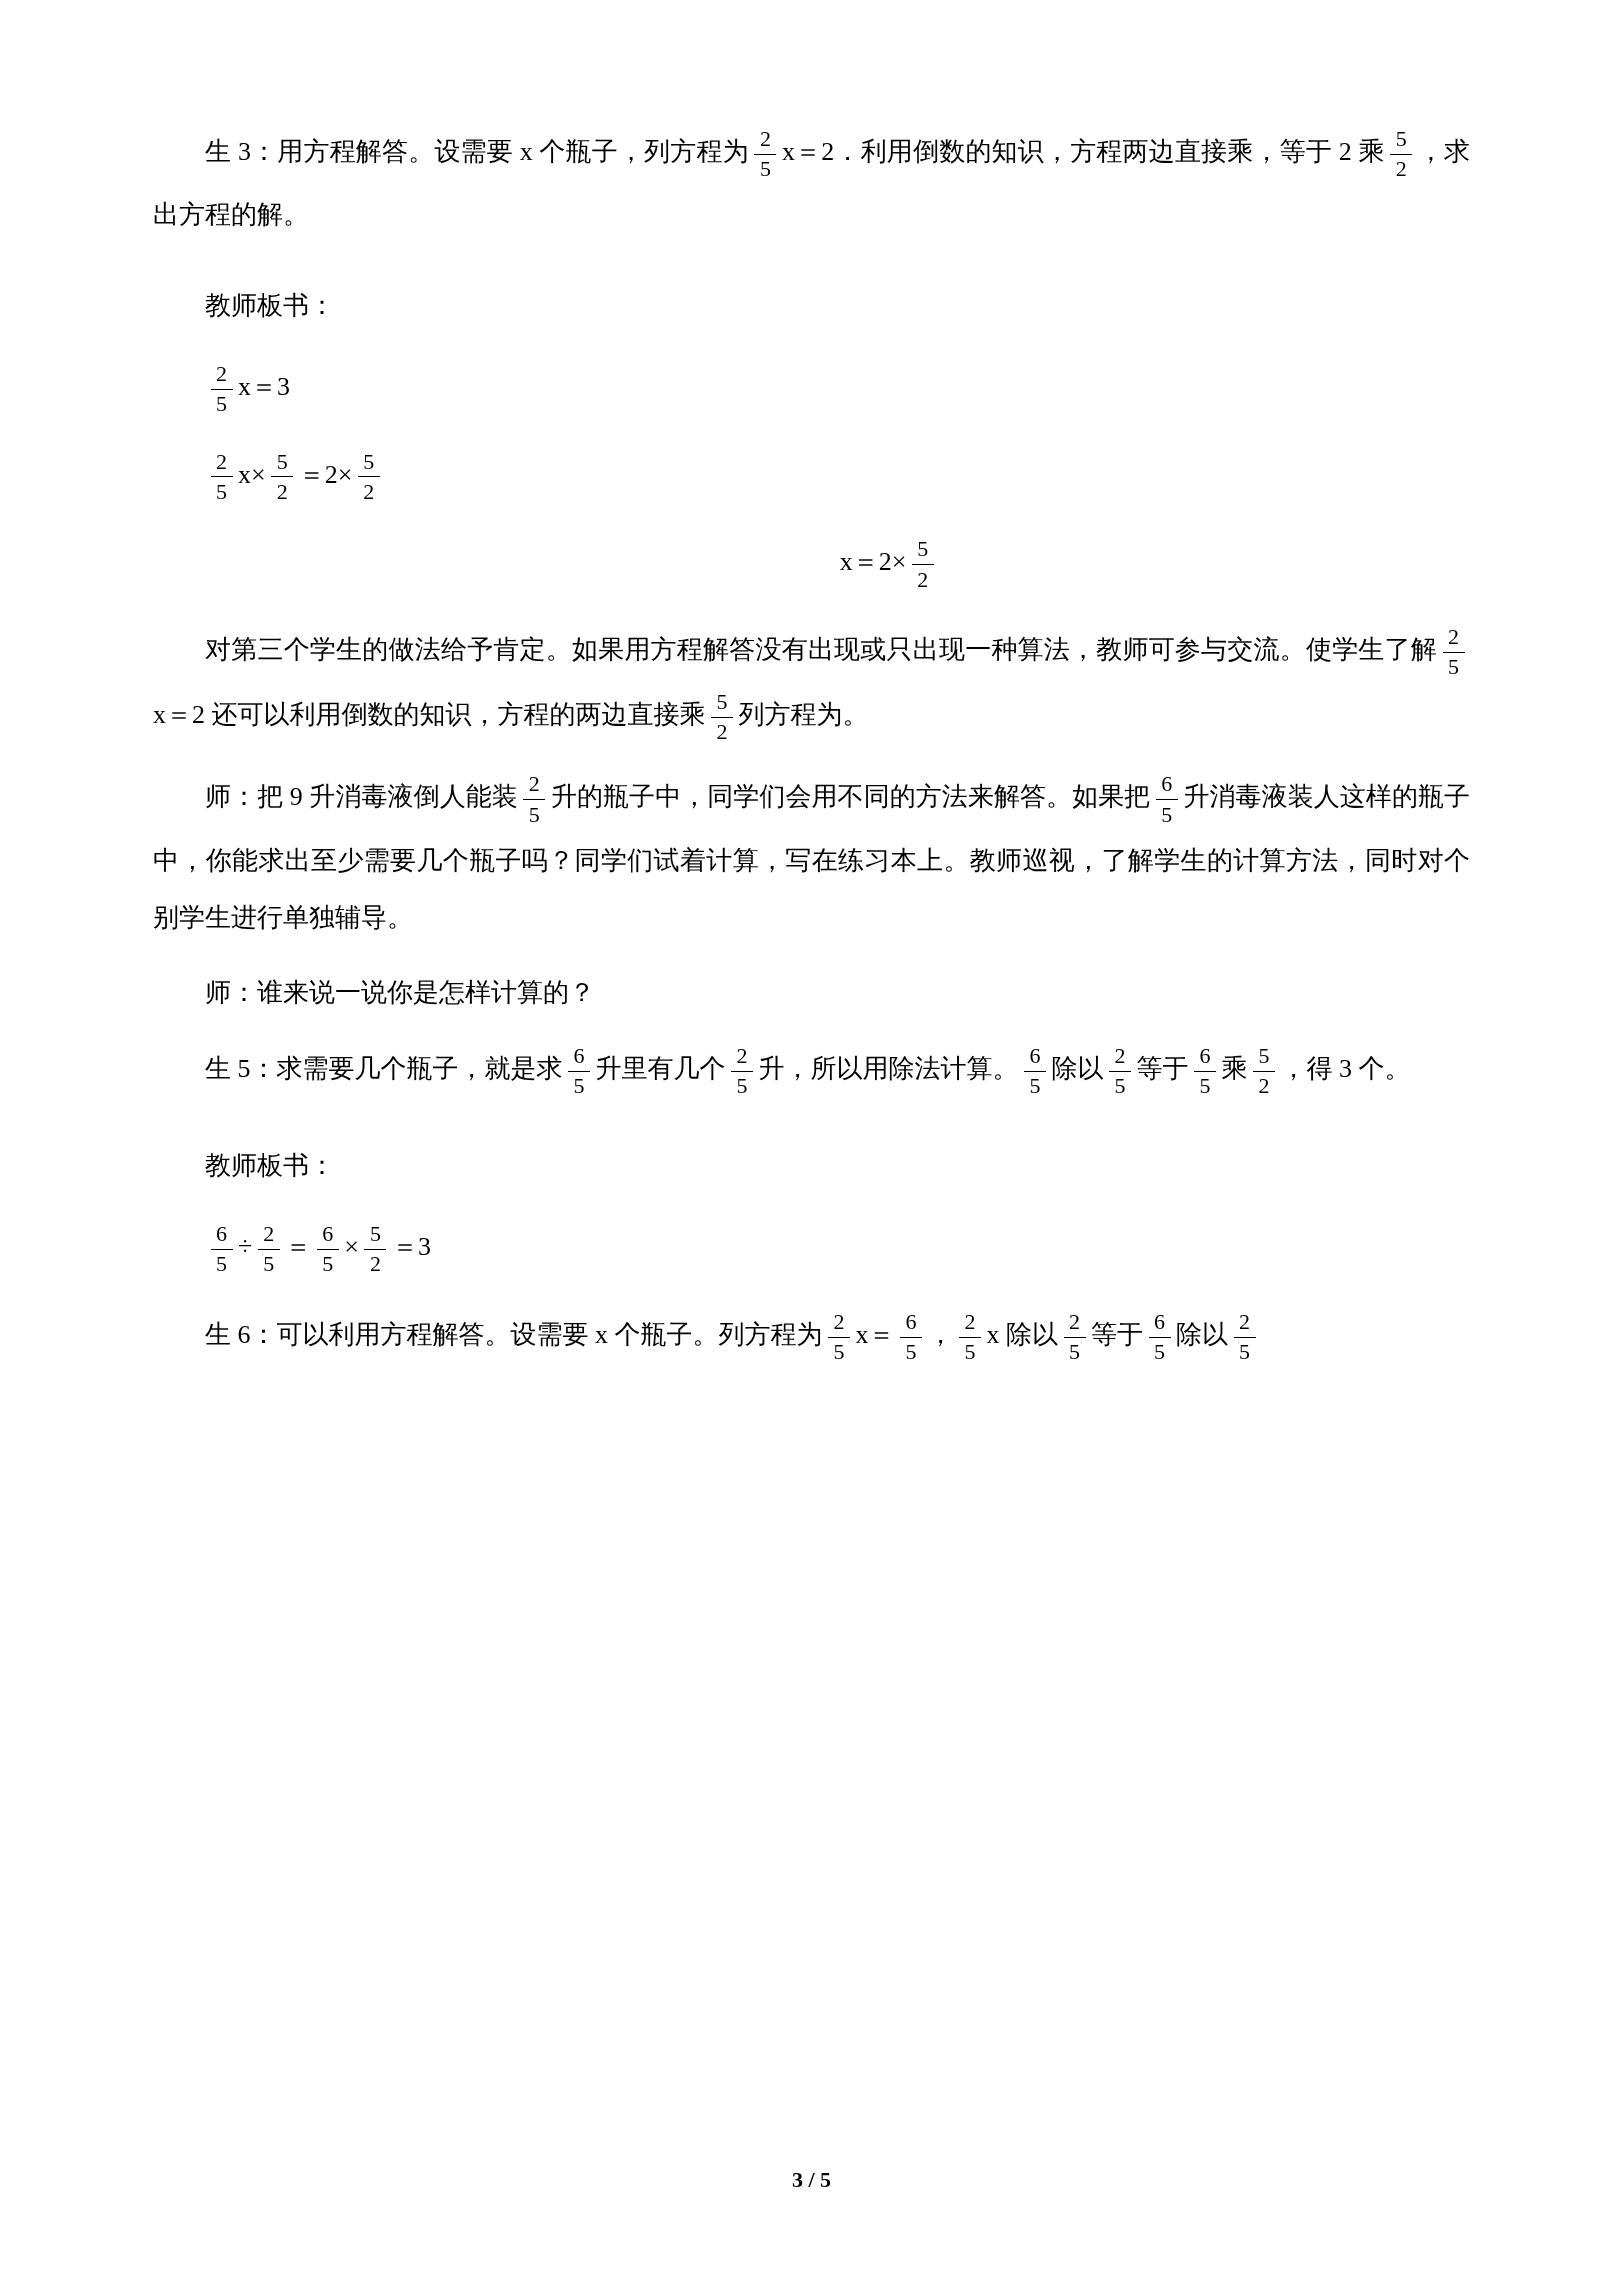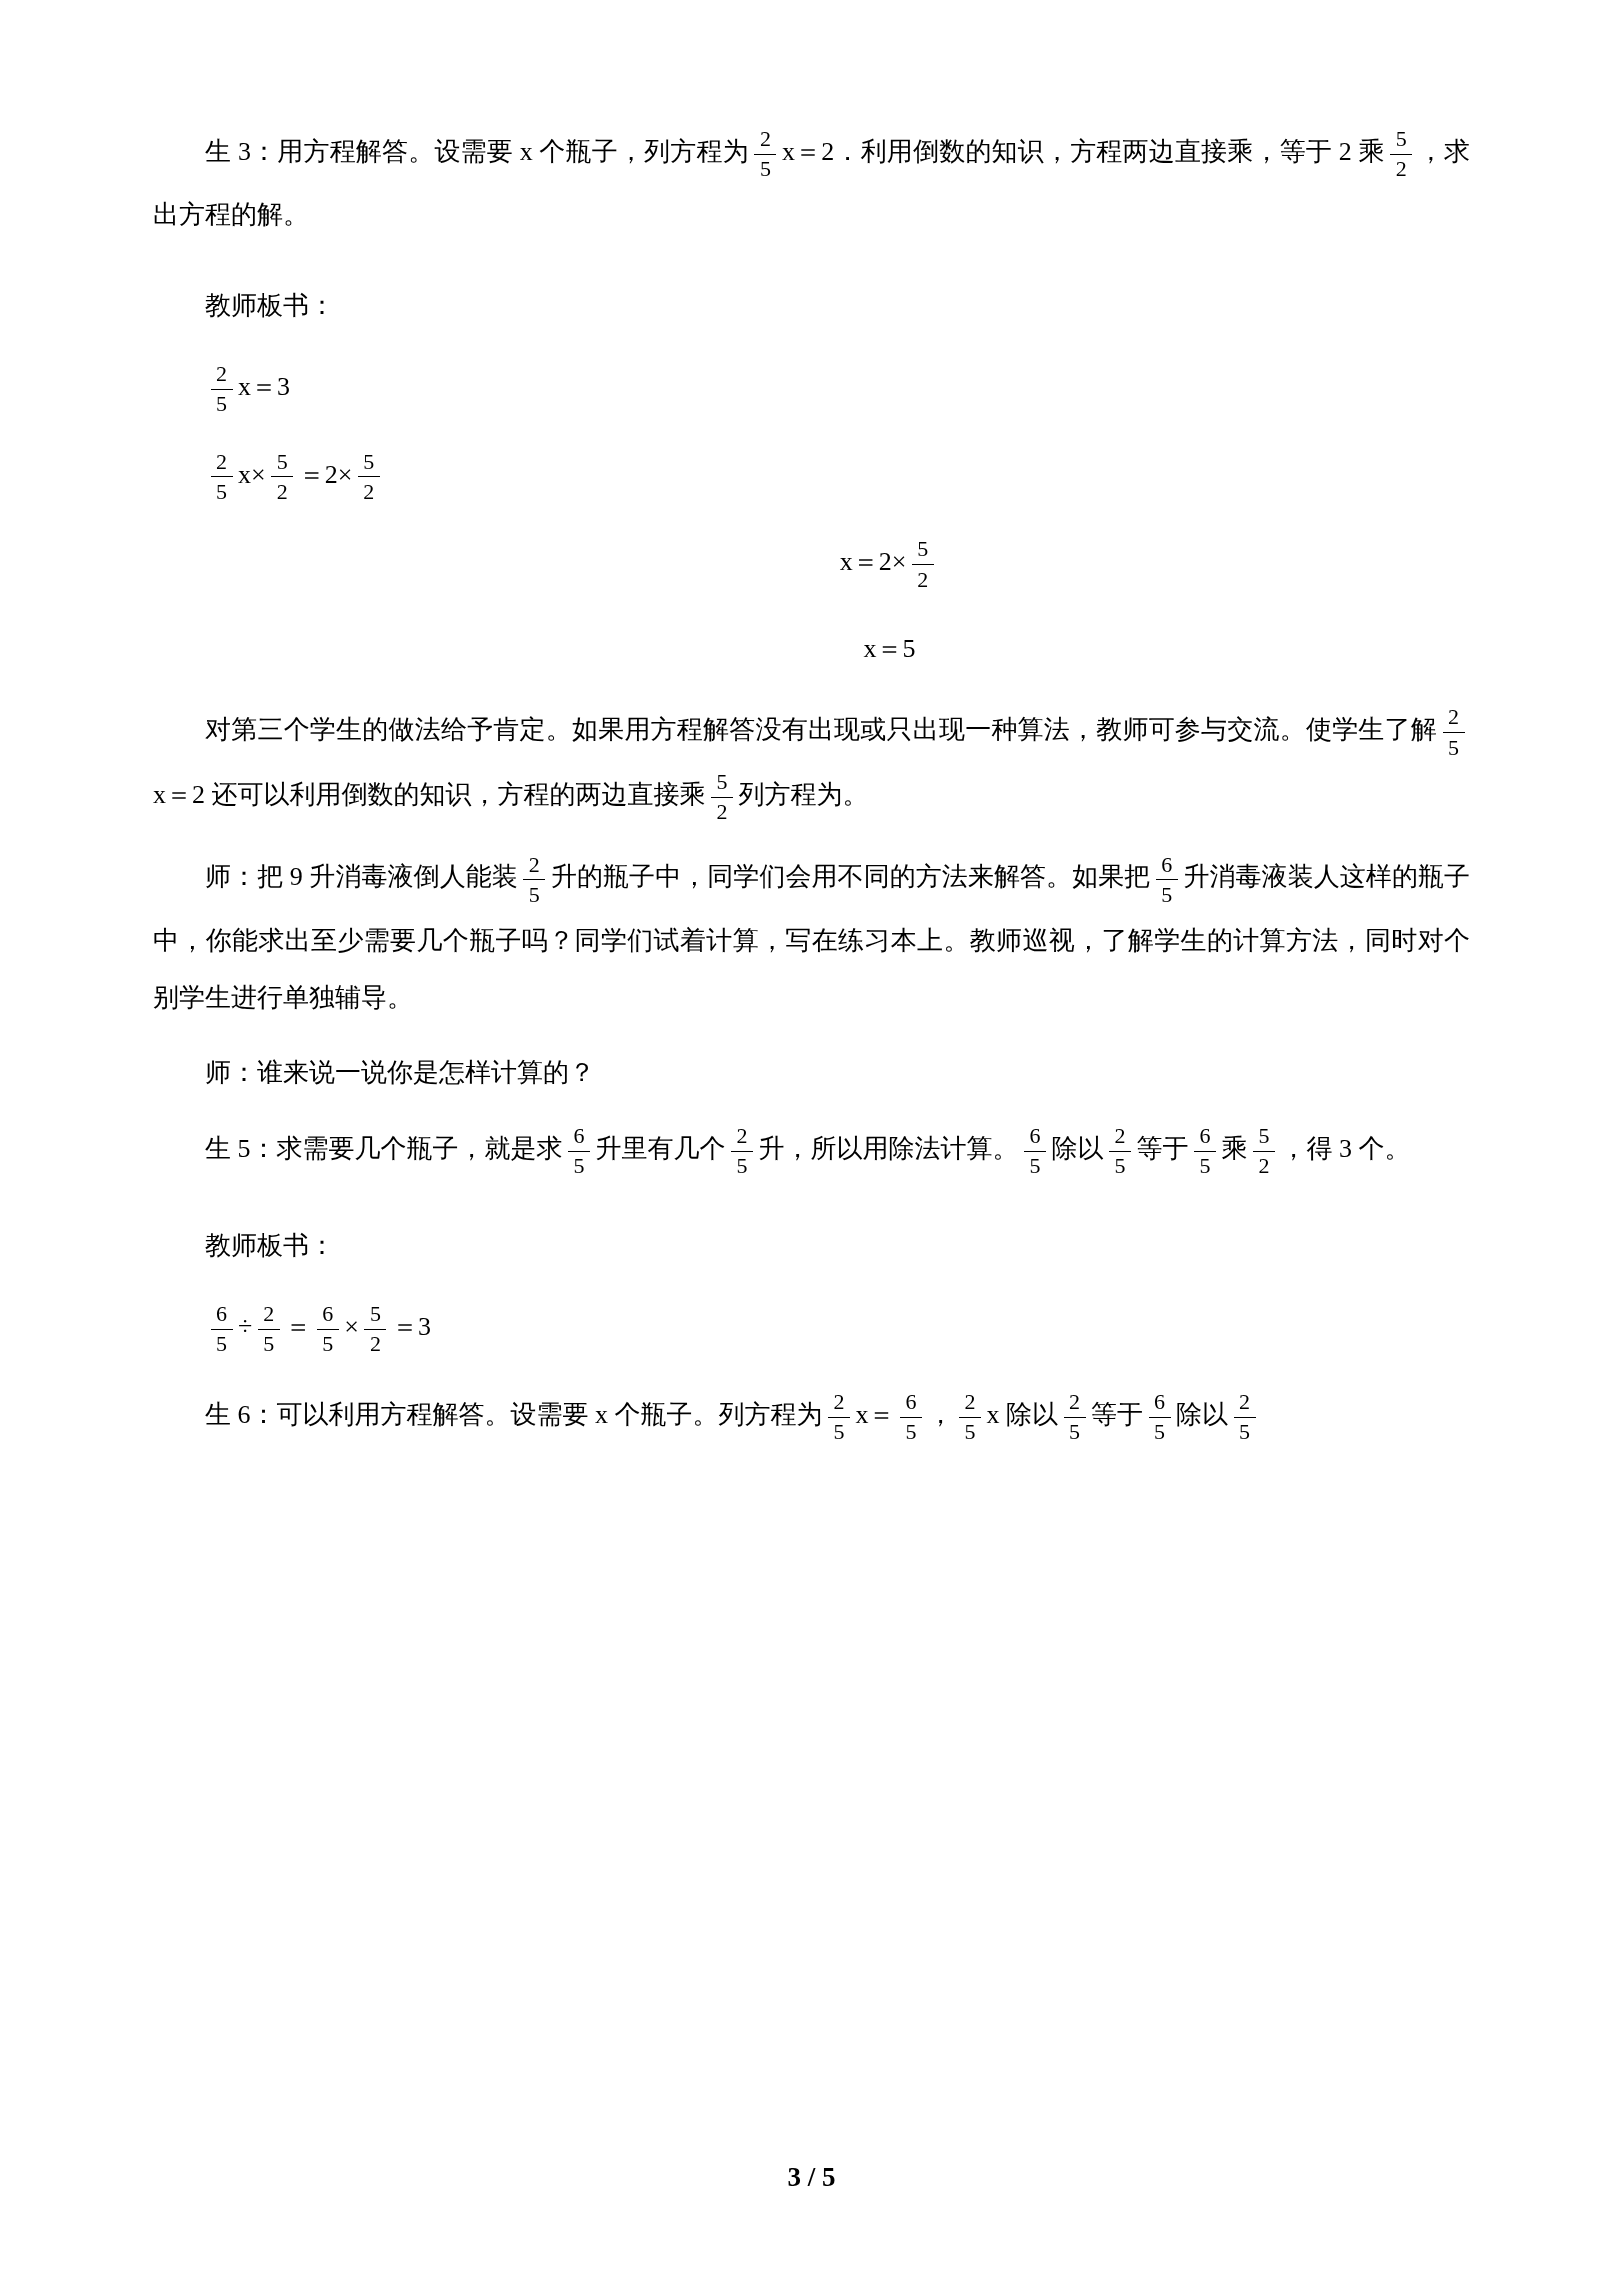--- a/index.html
+++ b/index.html
@@ -66,21 +66,21 @@
     display: block;
     border-top: 1.4px solid #000;
     padding: 1.4px 5.5px 0 5.5px;
   }
   .footer {
     position: absolute;
     left: 0;
     right: 0;
     bottom: 102px;
     text-align: center;
-    font-size: 27px;
+    font-size: 22px;
     font-weight: bold;
     font-family: "Liberation Serif", "DejaVu Serif", serif;
     color: #000000;
   }
 </style>
 </head>
 <body>
 
 <div class="page">
   <div class="doc-body">
@@ -103,21 +103,20 @@
           <span class="num">5</span>
           <span class="den">2</span>
         </span><span class="run">＝2×</span><span class="frac">
           <span class="num">5</span>
           <span class="den">2</span>
         </span></div>
       <div class="para math-deep"><span class="run">x＝2×</span><span class="frac">
           <span class="num">5</span>
           <span class="den">2</span>
         </span></div>
-      <div class="para math-deep"><span class="run">x＝5</span></div>
       <div class="para body"><span class="run">对第三个学生的做法给予肯定。如果用方程解答没有出现或只出现一种算法，教师可参与交流。使学生了解</span><span class="frac">
           <span class="num">2</span>
           <span class="den">5</span>
         </span><span class="run">x＝2 还可以利用倒数的知识，方程的两边直接乘</span><span class="frac">
           <span class="num">5</span>
           <span class="den">2</span>
         </span><span class="run">列方程为。</span></div>
       <div class="para body"><span class="run">师：把 9 升消毒液倒人能装</span><span class="frac">
           <span class="num">2</span>
           <span class="den">5</span>

